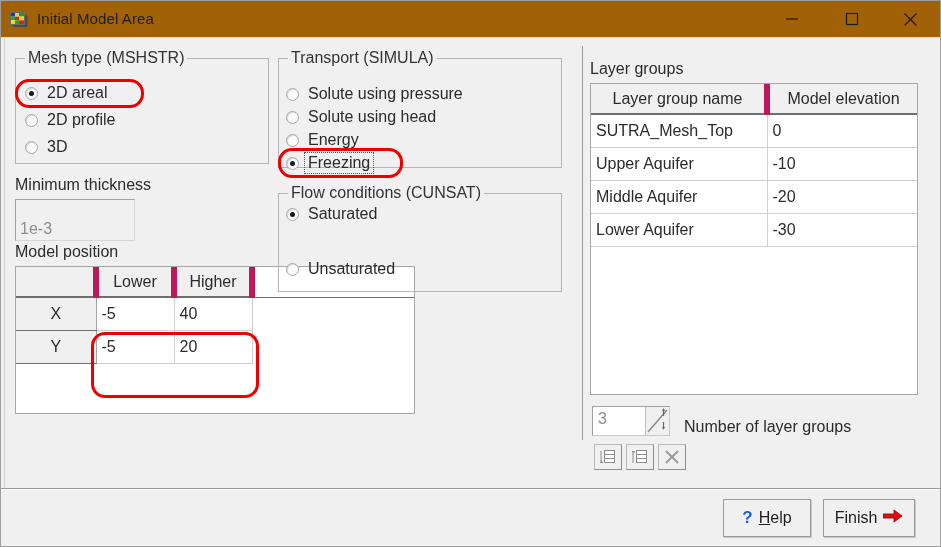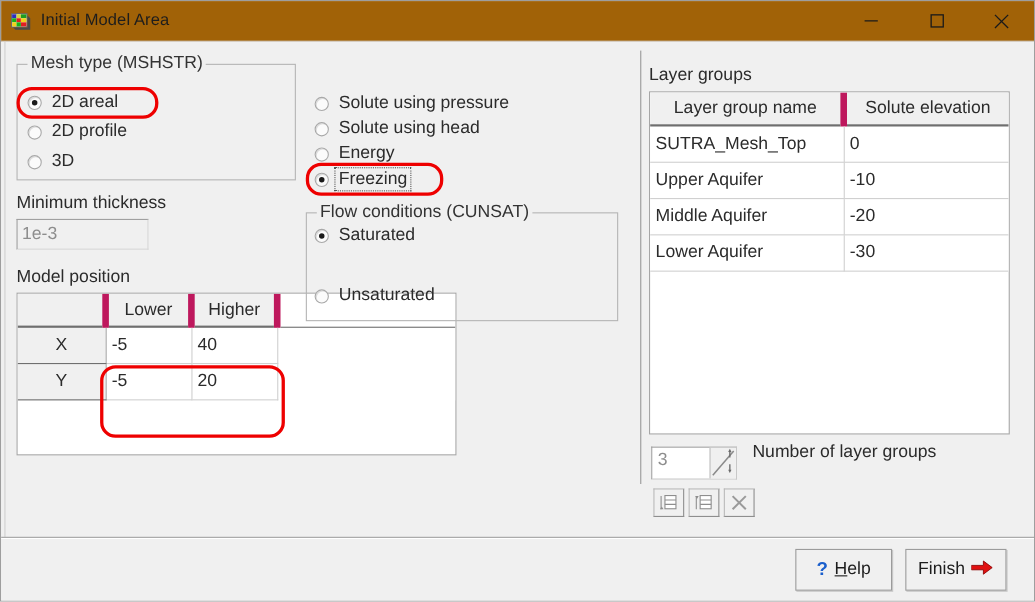--- a/index.html
+++ b/index.html
@@ -146,21 +146,21 @@
   
   .field-disabled {
     position: absolute;
     background: #f0f0f0;
     border: 1px solid #a0a0a0;
     border-right-color: #d8d8d8;
     border-bottom-color: #d8d8d8;
     box-sizing: border-box;
     font-size: 16px;
     color: #8d8d8d;
-    padding: 4px 4px;
+    padding: 20px 4px;
     overflow: hidden;
     white-space: nowrap;
   }
 
   
   .tablebox {
     position: absolute;
     background: #ffffff;
     border: 1px solid #a6a6a6;
     box-sizing: border-box;
@@ -359,20 +359,23 @@
           <tr>
             <td class="rowhdr">Y</td>
             <td>-5</td>
             <td>20</td>
             <td style="border-right:none;border-bottom:none;"></td>
           </tr>
         </tbody>
       </table>
     </div>
 
+    <div class="groupbox" style="left:277px; top:20px; width:284px; height:110px;">
+      <div class="groupbox-title">Transport (SIMULA)</div>
+    </div>
 
     <div class="radio-row" style="left:285px; top:68px;">
       <span class="radio-mark"></span>
       <span class="radio-label">Solute using head</span>
     </div>
     <div class="radio-row" style="left:285px; top:45px;">
       <span class="radio-mark"></span>
       <span class="radio-label">Solute using pressure</span>
     </div>
     <div class="radio-row" style="left:285px; top:91px;">
@@ -401,21 +404,21 @@
 
     <div class="tablebox" style="left:589px; top:45px; width:328px; height:312px;">
       <table class="grid" style="width:100%;">
         <colgroup>
             <col style="width:176px">
             <col>
           </colgroup>
         <thead>
           <tr>
             <th>Layer group name</th>
-            <th style="border-right:none;">Solute elevation</th>
+            <th style="border-right:none;">Model elevation</th>
           </tr>
         </thead>
         <tbody>
           <tr>
             <td>SUTRA_Mesh_Top</td>
             <td style="border-right:none;">0</td>
           </tr>
           <tr>
             <td>Upper Aquifer</td>
             <td style="border-right:none;">-10</td>
@@ -437,21 +440,21 @@
       <span class="arrows">
         <svg class="slash" viewBox="0 0 24 28">
           <line x1="2" y1="25" x2="21" y2="3" stroke="#8a8a8a" stroke-width="1.4"></line>
           <polygon points="16,4 19,4 17.5,1" fill="#6a6a6a"></polygon>
           <line x1="17.5" y1="3" x2="17.5" y2="9" stroke="#6a6a6a" stroke-width="1.2"></line>
           <polygon points="16,20 19,20 17.5,23" fill="#6a6a6a"></polygon>
           <line x1="17.5" y1="15" x2="17.5" y2="21" stroke="#6a6a6a" stroke-width="1.2"></line>
         </svg>
       </span>
     </div>
-    <div class="plain-label" style="left:683px; top:364px;text-align:right;">Number of layer groups</div>
+    <div class="plain-label" style="left:683px; top:380px;text-align:right;">Number of layer groups</div>
 
     <div class="tbtn" style="left:593px; top:406px;">
       <svg width="18" height="18" viewBox="0 0 18 18">
         <rect x="5.5" y="2.5" width="10" height="12" fill="#ffffff" stroke="#8e8e8e"></rect>
         <line x1="5.5" y1="6.5" x2="15.5" y2="6.5" stroke="#8e8e8e"></line>
         <line x1="5.5" y1="10.5" x2="15.5" y2="10.5" stroke="#8e8e8e"></line>
         <line x1="2" y1="3" x2="2" y2="15" stroke="#8e8e8e"></line>
         <path d="M1 15 l1.6 -2.6 l1.6 2.6 z" fill="#8e8e8e"></path>
       </svg>
     </div>

